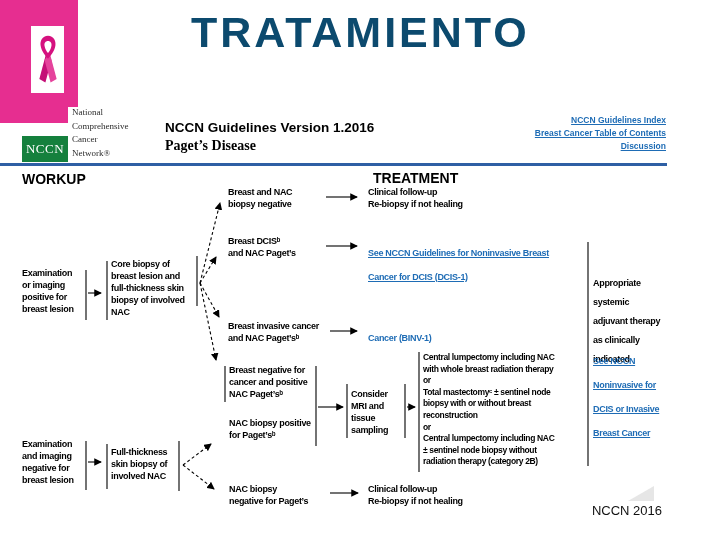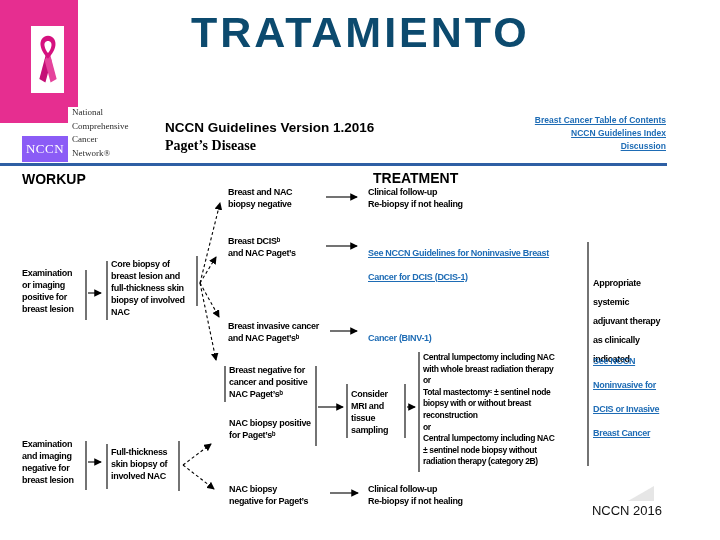--- a/index.html
+++ b/index.html
@@ -11,21 +11,21 @@
   .pink-main{position:absolute;left:0;top:0;width:78px;height:107px;background:#E62E90;}
   .pink-sub{position:absolute;left:0;top:107px;width:68px;height:16px;background:#E62E90;}
   .ribbon-frame{position:absolute;left:31px;top:26px;width:33px;height:67px;background:#ffffff;
     display:flex;align-items:center;justify-content:center;}
   .slide-title{position:absolute;left:191px;top:8px;font-size:43px;font-weight:700;
     color:#0c4a6e;letter-spacing:3px;}
   .citation{position:absolute;right:58px;top:503px;font-size:13px;color:#111;}
   .corner-tri{position:absolute;left:628px;top:486px;width:0;height:0;
     border-left:26px solid transparent;border-bottom:15px solid #dcdcdc;opacity:.7;}
   
-  .nccn-box{position:absolute;left:22px;top:136px;width:46px;height:26px;background:#8b5cf6;
+  .nccn-box{position:absolute;left:22px;top:136px;width:46px;height:26px;background:#15803d;
     color:#fff;font-family:"Liberation Serif",serif;font-size:13px;letter-spacing:.5px;
     display:flex;align-items:center;justify-content:center;}
   .org-name{position:absolute;left:72px;top:106px;font-family:"Liberation Serif",serif;
     font-size:9px;line-height:13.5px;color:#2b2b2b;white-space:pre-line;}
   .gl-title{position:absolute;left:165px;top:120px;font-size:13.5px;font-weight:bold;color:#000;}
   .gl-sub{position:absolute;left:165px;top:138px;font-size:14px;font-weight:bold;color:#000;font-family:Liberation Serif, serif;}
   .hdr-links{position:absolute;right:54px;top:114px;text-align:right;font-size:8.5px;
     font-weight:bold;line-height:13px;color:#1E6CB5;}
   .hdr-links div{text-decoration:underline;}
   .blue-rule{position:absolute;left:0;top:163px;width:667px;height:3px;background:#2E5FA4;}
@@ -56,22 +56,22 @@
 <div class="nccn-box">
   <span>NCCN</span>
 </div>
 <div class="org-name">National
 Comprehensive
 Cancer
 Network®</div>
 <div class="gl-title">NCCN Guidelines Version 1.2016</div>
 <div class="gl-sub">Paget’s Disease</div>
 <div class="hdr-links">
+  <div>NCCN Guidelines Index</div>
   <div>Breast Cancer Table of Contents</div>
-  <div>NCCN Guidelines Index</div>
   <div>Discussion</div>
 </div>
 <div class="blue-rule"></div>
 
 <svg class="connectors" width="720" height="540">
   <defs>
     <marker id="ah" viewBox="0 0 8 8" refX="7" refY="4" markerWidth="7" markerHeight="7" orient="auto-start-reverse">
       <path d="M0,0 L8,4 L0,8 Z" fill="#000"></path>
     </marker>
   </defs>

